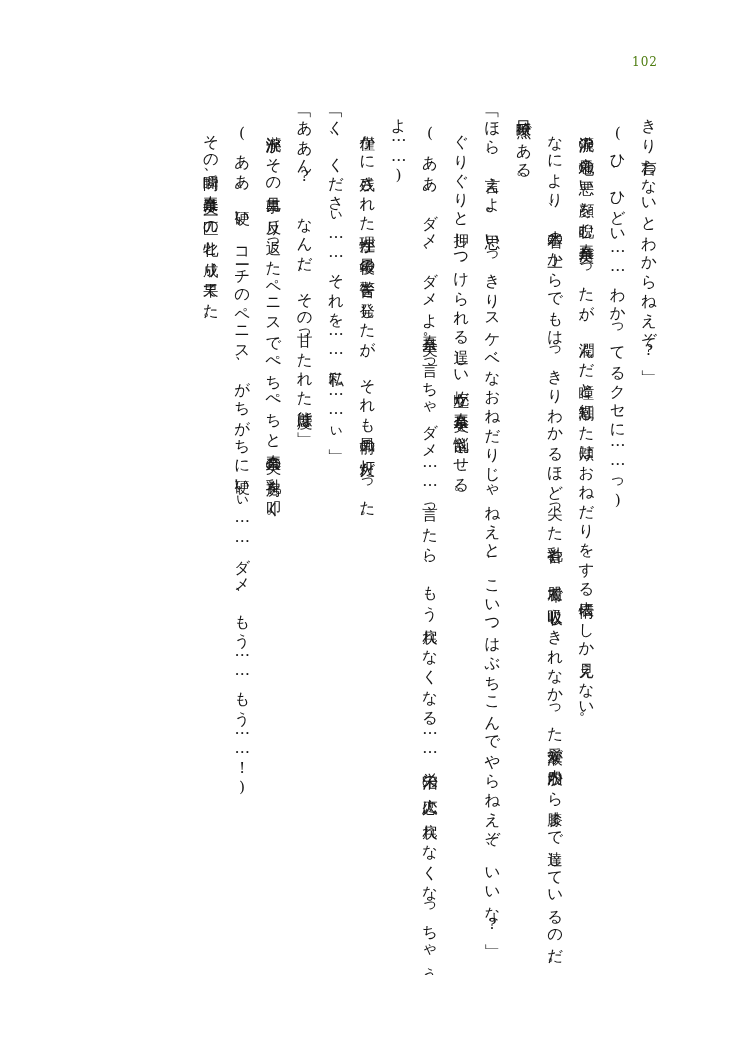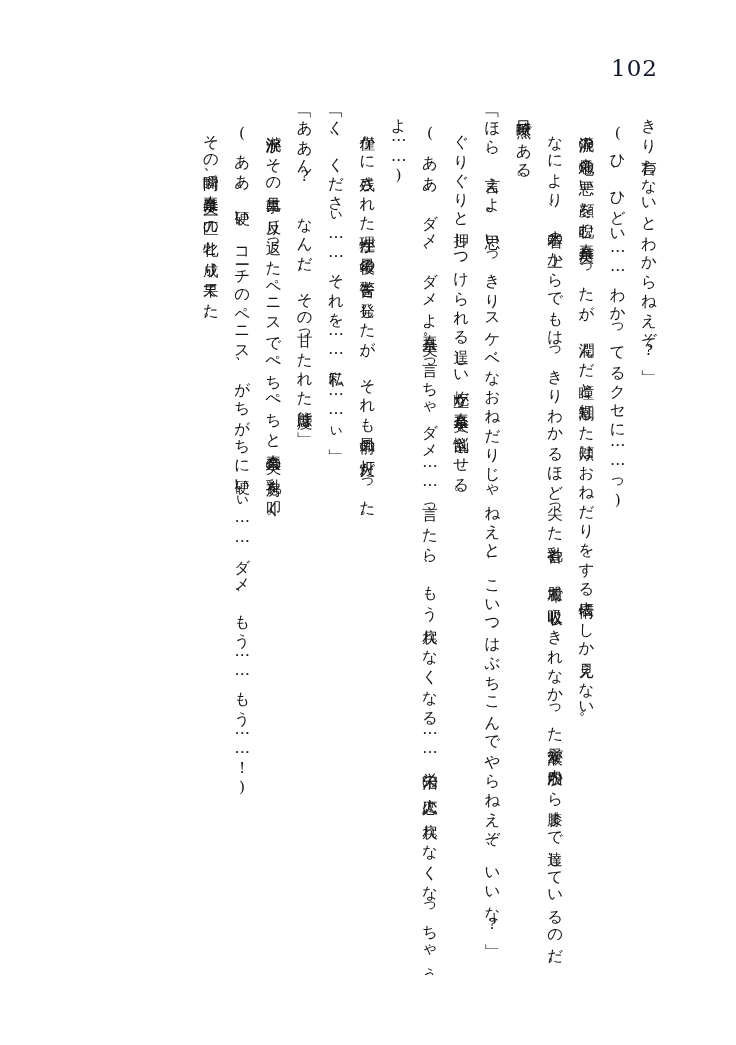--- a/index.html
+++ b/index.html
@@ -18,23 +18,23 @@
     position: relative;
     width: 736px;
     height: 1045px;
     background: #ffffff;
     box-sizing: border-box;
   }
   .page-number {
     position: absolute;
     top: 55px;
     right: 78px;
-    font-size: 23px;
+    font-size: 12px;
     letter-spacing: 1px;
-    color: #0f172a;
+    color: #4d7c0f;
     font-family: "DejaVu Serif", "Liberation Serif", serif;
   }
   .body-text {
     position: absolute;
     top: 108px;
     right: 72px;
     left: 72px;
     bottom: 70px;
     writing-mode: vertical-rl;
     text-orientation: upright;

